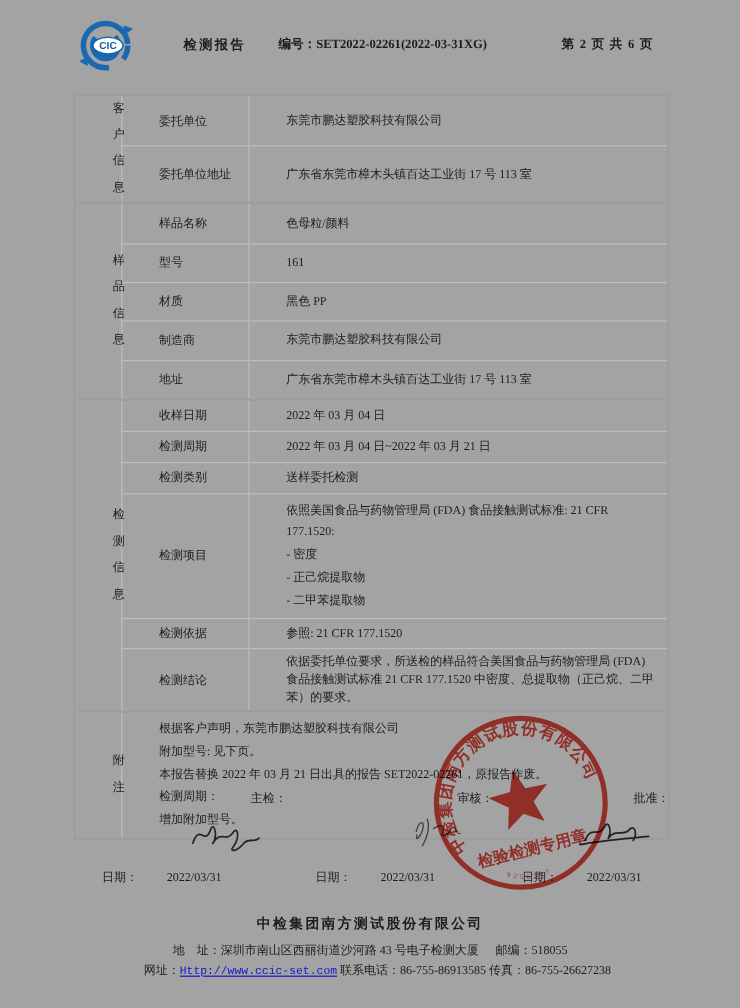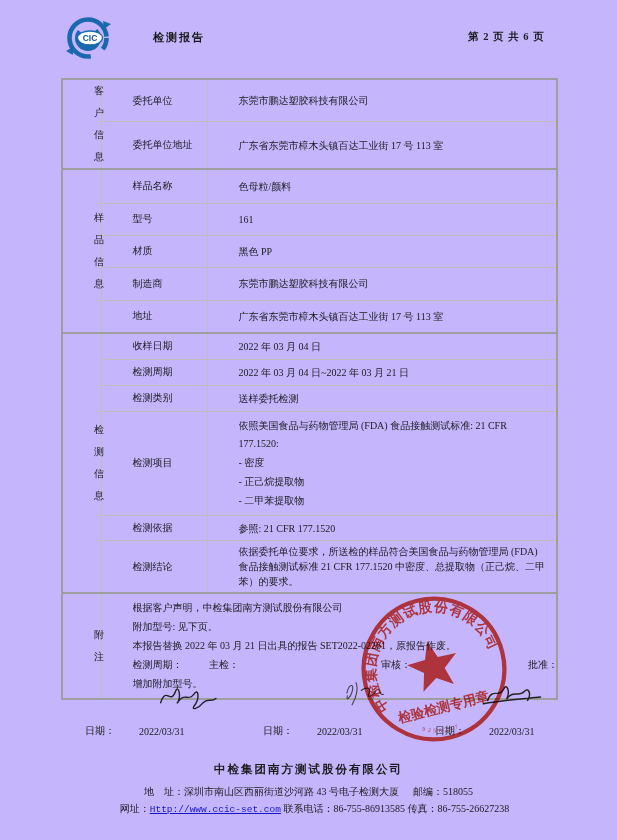--- a/index.html
+++ b/index.html
@@ -2,21 +2,21 @@
 <html><head>
 <meta charset="utf-8">
 <style>
   * { box-sizing: border-box; }
   html,body { margin:0; padding:0; }
   body {
     width:617px; height:840px; background:#ffffff;
     font-family:"Liberation Serif","DejaVu Serif",serif;
     color:#1c1c1c;
   }
-  .page { position:relative; width:617px; height:840px; background:#c4b5fd; overflow:hidden; }
+  .page { position:relative; width:617px; height:840px; background:#a3a3a3; overflow:hidden; }
 
   
   .logo { position:absolute; left:63px; top:15px; }
   .hdr-title { position:absolute; left:153px; top:30px; font-size:11px; font-weight:bold; letter-spacing:2px; }
   .hdr-no { position:absolute; left:232px; top:30px; font-size:10.5px; font-weight:bold; }
   .hdr-page { position:absolute; left:468px; top:30px; font-size:10.5px; font-weight:bold; letter-spacing:1px; }
 
   
   table.report { position:absolute; left:61px; top:78px; width:497px;
     border-collapse:collapse; table-layout:fixed; font-size:10px; }
@@ -62,20 +62,21 @@
     <svg width="54" height="46" viewBox="0 0 54 46">
       <circle cx="25" cy="23" r="18.5" fill="none" stroke="#1a68b0" stroke-width="4.6" stroke-dasharray="88 14" stroke-dashoffset="-26"></circle>
       <polygon points="40,6 48,9 41,14" fill="#1a68b0"></polygon>
       <polygon points="10,40 3,36 10,32" fill="#1a68b0"></polygon>
       <circle cx="25" cy="23" r="9.5" fill="none" stroke="#1a68b0" stroke-width="7" stroke-dasharray="44 16" stroke-dashoffset="8"></circle>
       <ellipse cx="27" cy="23" rx="12.5" ry="7" fill="#ffffff" stroke="#1a68b0" stroke-width="1.3"></ellipse>
       <text x="27" y="26.2" text-anchor="middle" font-size="8.5" font-weight="bold" fill="#14589c" font-family="Liberation Sans, sans-serif">CIC</text>
     </svg>
   </div>
   <div class="hdr-title">检测报告</div>
+  <div class="hdr-no"><span>编号：</span><span>SET2022-02261(2022-03-31XG)</span></div>
   <div class="hdr-page">第 2 页 共 6 页</div>
 
   <table class="report">
     <colgroup>
         <col style="width:39px">
         <col style="width:106px">
         <col>
       </colgroup>
 
     <tbody>
@@ -139,21 +140,21 @@
       <td class="value">参照: 21 CFR 177.1520</td>
     </tr>
     <tr style="height:45px">
       <td class="field">检测结论</td>
       <td class="value">依据委托单位要求，所送检的样品符合美国食品与药物管理局 (FDA) 食品接触测试标准 21 CFR 177.1520 中密度、总提取物（正己烷、二甲苯）的要求。</td>
     </tr>
 
     <tr class="sec-start" style="height:98px">
       <td class="sec-label">附注</td>
       <td class="value lines" colspan="2">
-        <div class="ln">根据客户声明，中检集团南方测试股份有限公司</div>
+        <div class="ln">根据客户声明，东莞市鹏达塑胶科技有限公司</div>
         <div class="ln">附加型号: 见下页。</div>
         <div class="ln">本报告替换 2022 年 03 月 21 日出具的报告 SET2022-02261，原报告作废。</div>
         <div class="ln">检测周期：</div>
         <div class="ln">增加附加型号。</div>
       </td>
     </tr>
   </tbody>
     </table>
 
   <div class="sig-area">

